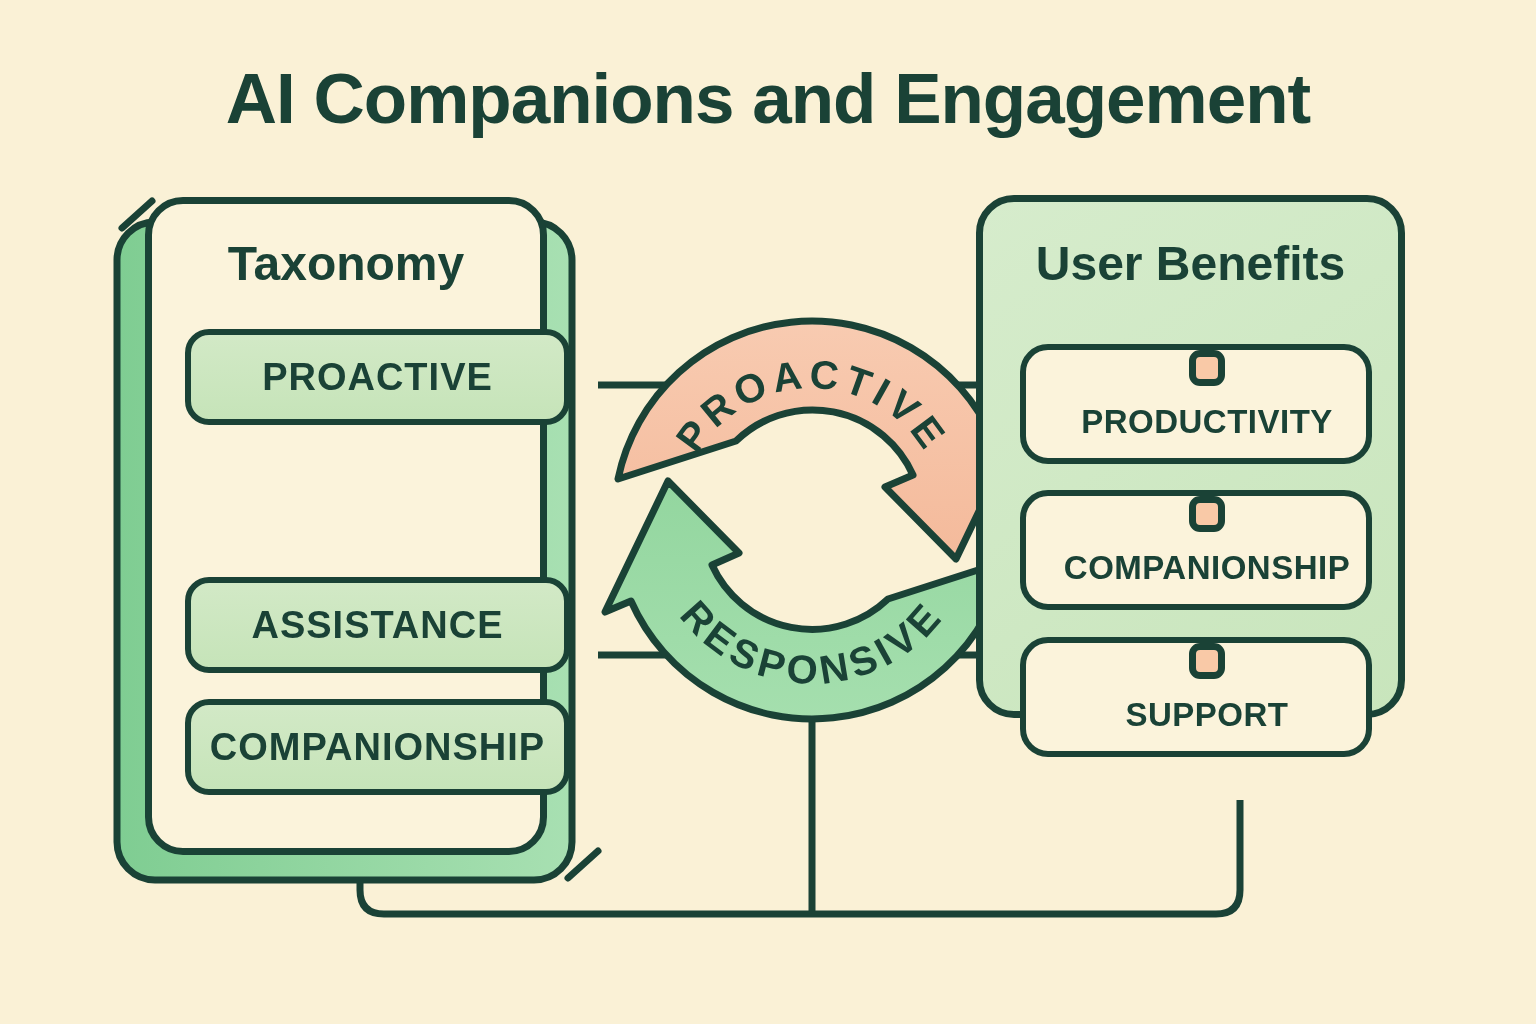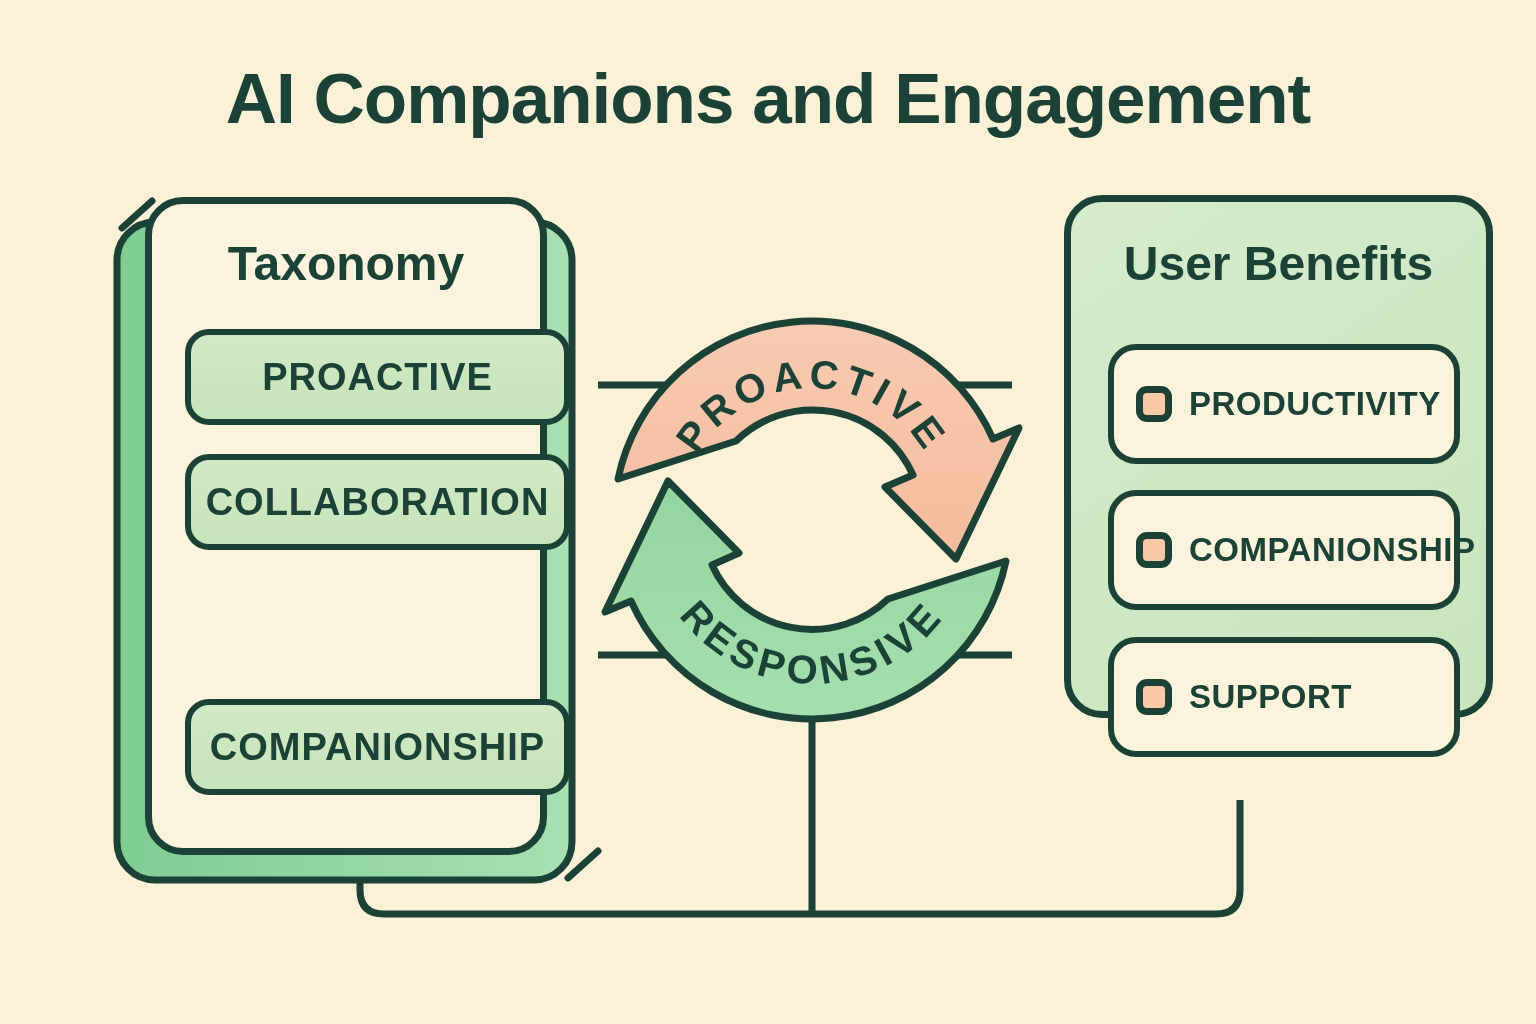--- a/index.html
+++ b/index.html
@@ -55,37 +55,38 @@
     border: 6px solid #1A4236;
     border-radius: 24px;
     background: linear-gradient(180deg, #D2E9C6, #C6E4B9);
     display: flex; align-items: center; justify-content: center;
     font-size: 38px; font-weight: bold; letter-spacing: 1px;
     color: #1A4236;
   }
 
   
   .benefits {
-    left: 1064px; top: 195px;
+    left: 976px; top: 195px;
     width: 429px; height: 523px;
     background: linear-gradient(145deg, #D6ECCC, #C8E5BC);
   }
   .benefits .panel-title { top: 34px; }
   .benefit-item {
     position: absolute;
     left: 37px; width: 352px; height: 120px;
     box-sizing: border-box;
     border: 6px solid #1A4236;
     border-radius: 28px;
     background: #FBF3DB;
     display: flex; align-items: center;
     padding-left: 22px;
     gap: 17px;
     font-size: 33px; font-weight: bold; letter-spacing: 0.5px;
     color: #1A4236;
+    flex-direction: column;
   }
   .bullet {
     flex: 0 0 auto;
     width: 36px; height: 36px;
     box-sizing: border-box;
     border: 7px solid #1A4236;
     border-radius: 11px;
     background: #F9C9A7;
   }
 
@@ -141,21 +142,21 @@
     <text class="arc-label">
       <textPath href="#arcBottomText" startOffset="50%" text-anchor="middle">RESPONSIVE</textPath>
     </text>
   </svg>
 
   <h1 class="page-title">AI Companions and Engagement</h1>
 
   <section class="panel taxonomy">
     <h2 class="panel-title">Taxonomy</h2>
     <div class="tax-item" style="top:125px">PROACTIVE</div>
-    <div class="tax-item" style="top:250px">COLLABORATION</div>
+    <div class="tax-item" style="top:373px">ASSISTANCE</div>
     <div class="tax-item" style="top:495px">COMPANIONSHIP</div>
   </section>
 
   <section class="panel benefits">
     <h2 class="panel-title">User Benefits</h2>
     <div class="benefit-item" style="top:142px">
       <span class="bullet"></span>
       <span>PRODUCTIVITY</span>
     </div>
     <div class="benefit-item" style="top:288px">

